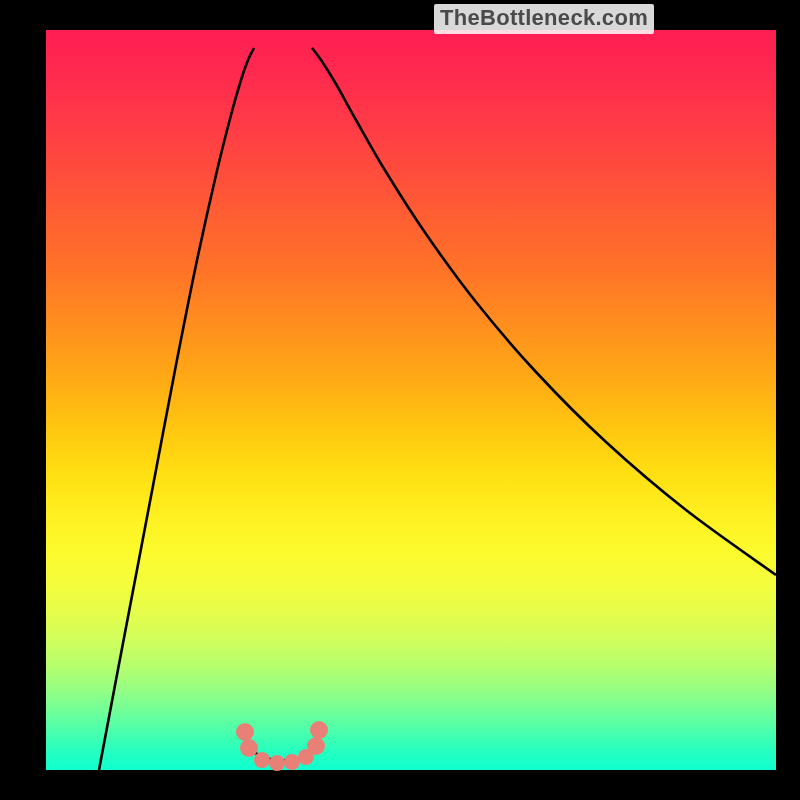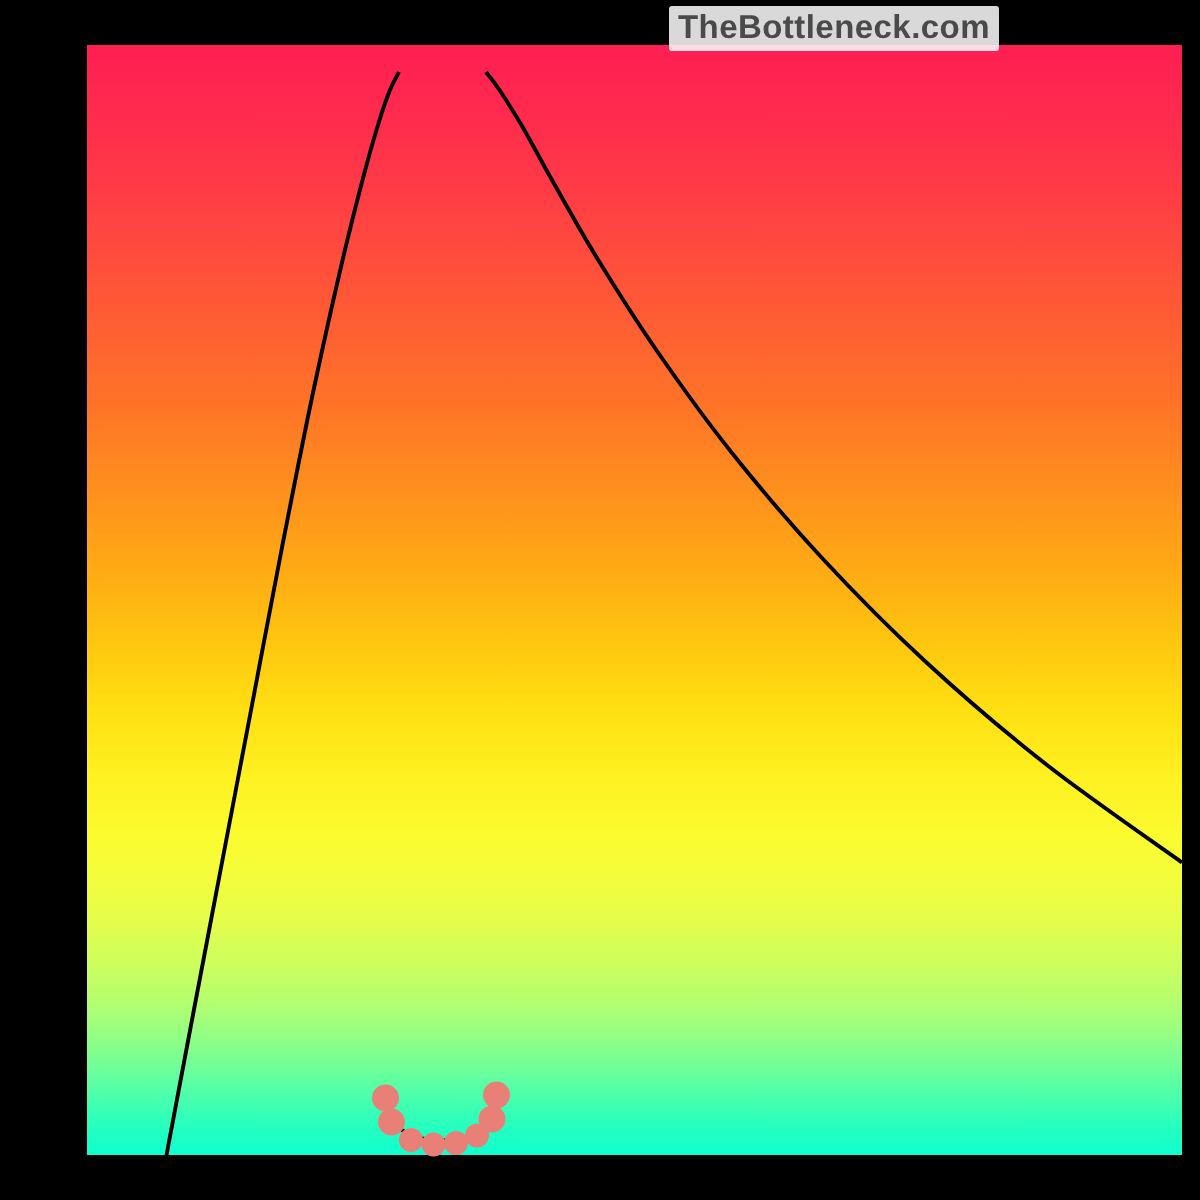--- a/index.html
+++ b/index.html
@@ -1,16 +1,16 @@
 <!DOCTYPE html>
 <html><head>
 <meta charset="utf-8">
 <style>
   html,body{margin:0;padding:0;width:800px;height:800px;background:#000;overflow:hidden;font-family:Arial,Helvetica,sans-serif}
-  .frame{position:absolute;left:16px;top:0;width:660px;height:800px;background:#000}
+  .frame{position:absolute;left:4px;top:0;width:660px;height:800px;background:#000}
   .plot{position:absolute;left:42px;top:30px;width:730px;height:740px;
     background:linear-gradient(to bottom,
       #ff1e53 0%,
       #ff2a4e 6%,
       #ff3b46 13%,
       #ff5538 22%,
       #ff7228 32%,
       #ff8f1e 40%,
       #ffad14 48%,
       #ffc710 54%,

